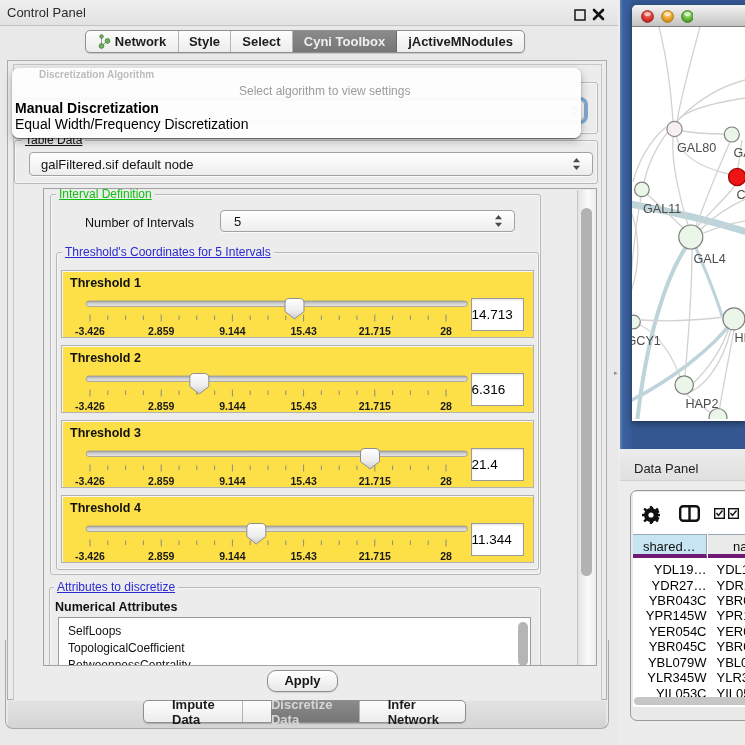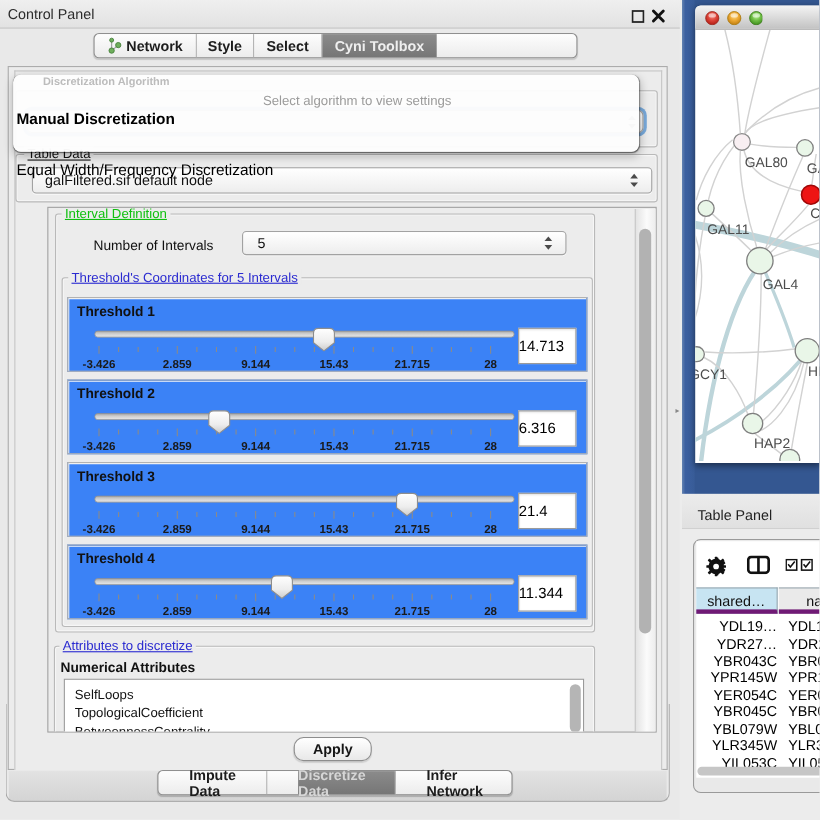--- a/index.html
+++ b/index.html
@@ -35,21 +35,21 @@
   box-shadow:inset 0 0 0 1px rgba(255,255,255,0.55); }
 .gtitle { position:absolute; font-size:12px; background:#ececec; padding:0 3px; white-space:nowrap;text-decoration:underline; }
 
 
 .combo { position:absolute; background:linear-gradient(#ffffff,#ededed); border:1px solid #a2a2a2;
   border-radius:4px; box-shadow:0 1px 0 rgba(255,255,255,0.7); }
 .ctext { position:absolute; top:50%; transform:translateY(-50%); color:#111; white-space:nowrap; }
 .carr { position:absolute; right:11px; top:50%; transform:translateY(-50%); }
 
 
-.tpanel { position:absolute; left:17px; width:473px; height:68px; background:#3b82f6;
+.tpanel { position:absolute; left:17px; width:473px; height:68px; background:#fde047;
   border:1px solid #b2b2b2; box-shadow:inset 1px 1px 0 #f6f6f6; }
 .tlabel { position:absolute; left:8px; top:5px; font-size:12.5px; font-weight:bold; color:#111; }
 .vbox { position:absolute; left:408.5px; top:27px; width:53px; height:33px; background:#fff;
   border:1px solid #9a9a9a; box-shadow:inset 0 1px 2px rgba(0,0,0,0.12);
   font-size:13.5px; color:#000; text-align:left; padding-right:5px; line-height:31px; }
 
 
 #viewport { position:absolute; left:43px; top:188px; width:554px; height:478px;
   border:1px solid #a2a2a2; background:#ececec; }
 #vclip { position:absolute; left:44px; top:189px; width:533px; height:476px; overflow:hidden; }
@@ -93,21 +93,21 @@
 .tc1 { position:absolute; left:0; width:74px; text-align:right; }
 .tc2 { position:absolute; left:84px; white-space:nowrap; }
 #hsb { position:absolute; left:634px; top:696.5px; width:115px; height:8px; background:#c6c6c6; border-radius:4px; }
 
 
 #popup { position:absolute; left:12px; top:68px; width:569px; height:70px; background:rgba(253,253,253,0.97);
   border-radius:7px; box-shadow:0 1px 1px rgba(0,0,0,0.5), 0 3px 9px rgba(0,0,0,0.28); }
 #popup .ghost { position:absolute; left:27px; top:1px; font-size:10px; font-weight:bold; color:#bcbcbc; }
 #popup .prompt { position:absolute; left:227px; top:15.5px; font-size:12px; color:#9b9b9b; }
 #popup .it1 { position:absolute; left:3px; top:32px; font-size:14px; font-weight:bold; color:#000; }
-#popup .it2 { position:absolute; left:3px; top:47.5px; font-size:14px; color:#000;margin-top:30px; }
+#popup .it2 { position:absolute; left:3px; top:47.5px; font-size:14px; color:#000; }
 </style>
 </head>
 <body>
 <div id="root">
 
 <div id="cpbg"></div>
 <div id="titlebar">
       <span class="t">Control Panel</span>
 <svg class="abs" style="left:574px;top:9px" width="12" height="12" viewBox="0 0 12 12">
         <rect x="1" y="1" width="10" height="10" fill="none" stroke="#222" stroke-width="1.6"></rect>
@@ -121,20 +121,21 @@
 <div class="seg" style="width:93px"><svg width="13" height="17" viewBox="0 0 13 17" style="margin-right:4px">
           <line x1="3.5" y1="3.5" x2="3.5" y2="13" stroke="#999" stroke-width="1"></line>
           <line x1="3.5" y1="13" x2="9.5" y2="8" stroke="#999" stroke-width="1"></line>
           <circle cx="3.5" cy="3.5" r="1.8" fill="#6fae5c" stroke="#44803a" stroke-width="0.8"></circle>
           <circle cx="3.5" cy="13" r="2.4" fill="#6fae5c" stroke="#44803a" stroke-width="0.8"></circle>
           <circle cx="9.5" cy="8" r="2.4" fill="#6fae5c" stroke="#44803a" stroke-width="0.8"></circle>
         </svg>Network</div>
 <div class="seg" style="width:52px">Style</div>
 <div class="seg" style="width:62px">Select</div>
 <div class="seg sel" style="width:104px">Cyni Toolbox</div>
+<div class="seg" style="width:127px">jActiveMNodules</div>
 </div>
 
 <div id="cframe"></div>
 <div id="cframe2"></div>
 
 <div class="group" style="left:14px;top:82px;width:584px;height:52px"></div>
 <div class="abs" style="left:24px;top:100px;width:561px;height:21px;background:linear-gradient(#ffffff,#ededed);border:1px solid #a2a2a2;border-radius:5px;box-shadow:0 0 0 3px rgba(100,158,215,0.85)"></div>
 <svg class="abs" style="left:570px;top:104px" width="9" height="14" viewBox="0 0 9 14">
       <path d="M4.5 1 L8 5.2 L1 5.2 Z" fill="#6a6a6a"></path>
       <path d="M4.5 13 L8 8.8 L1 8.8 Z" fill="#6a6a6a"></path>
@@ -452,21 +453,21 @@
 <circle cx="6.5" cy="6.5" r="6" fill="url(#rg)" stroke="#9d2b22" stroke-width="0.8"></circle>
 <circle cx="26.5" cy="6.5" r="6" fill="url(#yg)" stroke="#ad7c12" stroke-width="0.8"></circle>
 <circle cx="46.5" cy="6.5" r="6" fill="url(#gg)" stroke="#3d7c1e" stroke-width="0.8"></circle>
 <ellipse cx="6.5" cy="4" rx="3.4" ry="2" fill="rgba(255,255,255,0.55)"></ellipse>
 <ellipse cx="26.5" cy="4" rx="3.4" ry="2" fill="rgba(255,255,255,0.55)"></ellipse>
 <ellipse cx="46.5" cy="4" rx="3.4" ry="2" fill="rgba(255,255,255,0.55)"></ellipse>
 </svg>
 </div>
 
 <div id="tpbar">
-      <span class="t">Table Panel</span>
+      <span class="t">Data Panel</span>
     </div>
 <div id="tpbg"></div>
 <div id="twin"></div>
 <div id="twhite"></div>
 
 <svg class="abs" style="left:642px;top:506px" width="18" height="18" viewBox="0 0 18 18">
 <path fill="#111" d="M9 0 L11 0 L11.5 2.5 A6.5 6.5 0 0 1 13.8 3.8 L16.2 2.8 L17.5 5 L15.6 6.7 A6.5 6.5 0 0 1 15.6 9.3  L17.5 11 L16.2 13.2 L13.8 12.2 A6.5 6.5 0 0 1 11.5 13.5 L11 16 L9 16 Z" transform="translate(0,1)"></path>
 <circle cx="9" cy="9" r="7" fill="#111"></circle>
 <circle cx="9" cy="9" r="2.6" fill="#fff"></circle>
 <g fill="#111">

